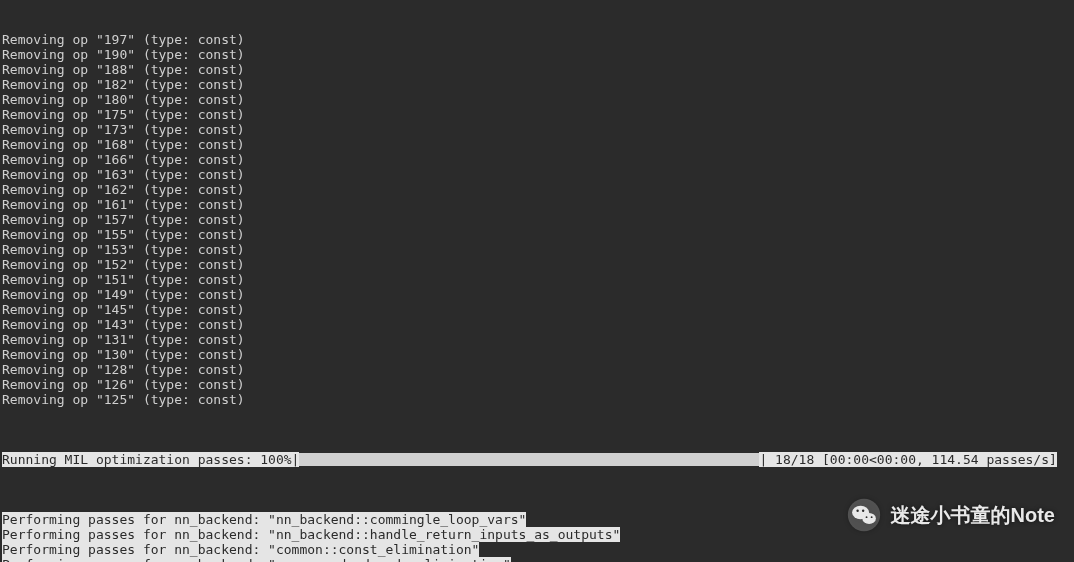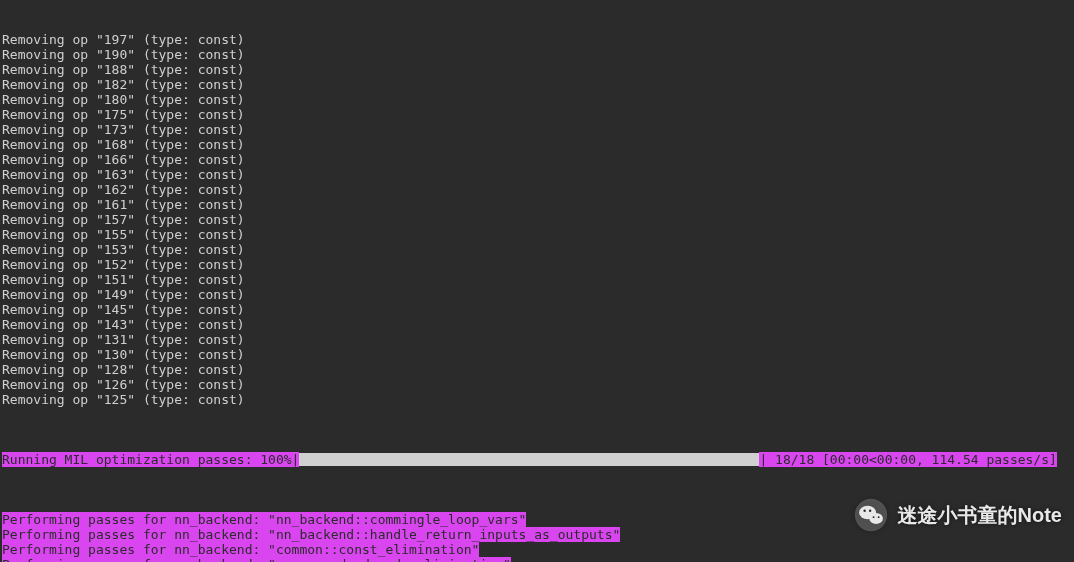--- a/index.html
+++ b/index.html
@@ -12,31 +12,31 @@
     line-height: 15px;
     color: #d0d0d0;
     overflow: hidden;
     position: relative;
   }
   .terminal {
     padding: 2px 2px;
     white-space: pre;
   }
   .line { display: block; white-space: pre; }
-  .highlight { background: #d946ef; color: #2b2b2b; }
+  .highlight { background: #e5e5e5; color: #2b2b2b; }
   .bar {
     display: inline-block;
     background: #d0d0d0;
     height: 13px;
     vertical-align: -2px;
   }
   .bar1 { width: 460px; }
   .watermark {
     position: absolute;
-    right: 12px;
+    right: 19px;
     bottom: 30px;
     display: flex;
     align-items: center;
     gap: 10px;
     color: #e8e8e8;
     font-family: "Microsoft YaHei", sans-serif;
     font-size: 20px;
     font-weight: 600;
     text-shadow: 0 0 4px rgba(0,0,0,0.6);
     pointer-events: none;

